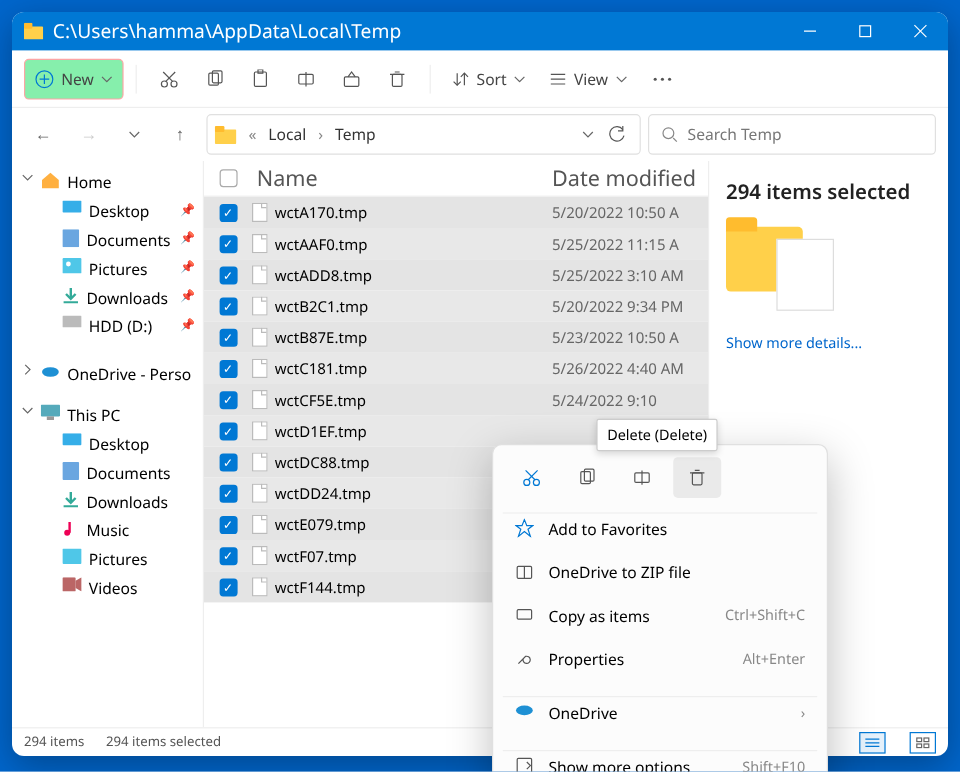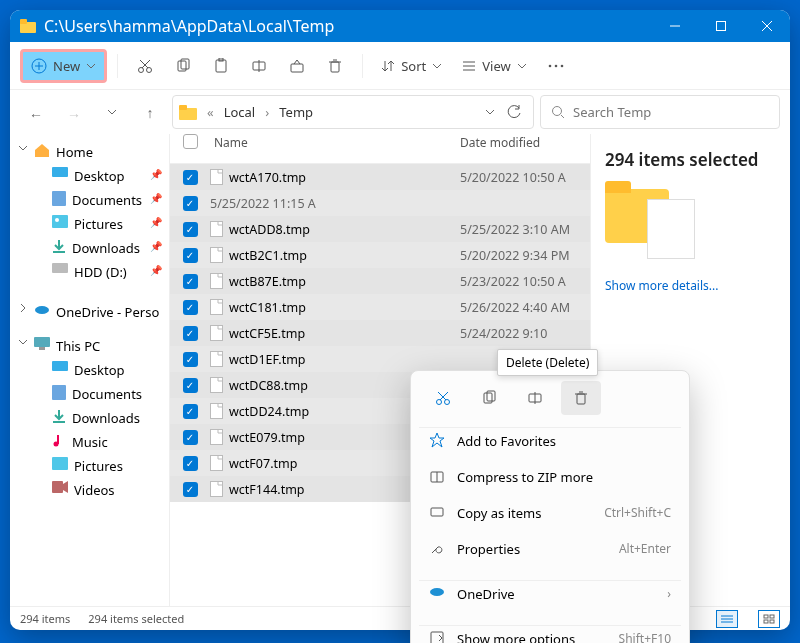--- a/index.html
+++ b/index.html
@@ -5,35 +5,35 @@
   * { box-sizing: border-box; font-family: "Segoe UI", system-ui, sans-serif; }
   body { margin:0; width:800px; height:643px; background:#0066cc; overflow:hidden; position:relative;}
   .window { position:absolute; left:10px; top:10px; width:780px; height:620px; background:#fff; border-radius:10px; overflow:hidden; box-shadow:0 8px 30px rgba(0,0,0,.3); display:flex; flex-direction:column;}
   .titlebar { height:32px; background:#0078d4; color:#fff; display:flex; align-items:center; font-size:16px;}
   .titlebar .folder-ic { margin:0 8px 0 10px; }
   .titlebar .spacer{flex:1}
   .win-btn{width:46px;height:32px;display:flex;align-items:center;justify-content:center;color:#fff;}
   .win-btn.close{background:transparent}
   .toolbar{height:48px;display:flex;align-items:center;gap:4px;padding:0 10px;border-bottom:1px solid #eee}
   .tbtn{height:34px;min-width:34px;display:flex;align-items:center;justify-content:center;border-radius:4px;padding:0 8px;font-size:13px;gap:6px;color:#444}
-  .tbtn.new{border:3px solid #fca5a5;background:#7dd3fc}
+  .tbtn.new{border:1px solid #fca5a5;background:#86efac}
   .tbsep{width:1px;height:24px;background:#eee;margin:0 6px}
   .navrow{height:44px;display:flex;align-items:center;gap:6px;padding:0 10px}
   .nbtn{width:32px;height:32px;display:flex;align-items:center;justify-content:center;color:#666;font-size:14px}
   .address{flex:1;height:34px;border:1px solid #e0e0e0;border-radius:4px;display:flex;align-items:center;padding:0 6px;gap:6px;font-size:13px;color:#333}
   .address .ch{color:#888;margin:0 4px}
   .search{width:240px;height:34px;border:1px solid #e0e0e0;border-radius:4px;display:flex;align-items:center;padding:0 10px;gap:8px;color:#777;font-size:13px}
   .body{flex:1;display:flex;overflow:hidden}
   .sidebar{width:160px;border-right:1px solid #eee;font-size:13px;padding-top:6px;overflow:hidden}
   .sitem{display:flex;gap:6px;padding:3px 6px 3px 8px}
   .sitem.sub{padding-left:42px}
   .sitem .pin{margin-left:auto;color:#999;font-size:10px}
   .content{flex:1;display:flex;overflow:hidden}
   .list{flex:1;overflow:hidden;min-width:0}
-  .lhead{display:flex;height:30px;border-bottom:1px solid #eee;font-size:12px;color:#555;position:relative}
+  .lhead{display:flex;align-items:center;height:30px;border-bottom:1px solid #eee;font-size:18px;color:#555;position:relative}
   .lhead .col-cb{width:40px;display:flex;justify-content:center}
   .lhead .col-name{flex:1;padding-left:4px}
   .lhead .col-date{width:130px}
   .row{display:flex;align-items:center;height:26px;font-size:12.5px;background:#fff}
   .row.sel{background:#e8e8e8}
   .row.zebra{background:#f6f6f6}
   .row.sel.zebra{background:#e4e4e4}
   .row .cb{width:40px;display:flex;justify-content:center}
   .row .nm{flex:1;display:flex;align-items:center;gap:6px;overflow:hidden;white-space:nowrap}
   .row .dt{width:130px;color:#666;white-space:nowrap;overflow:hidden}
@@ -346,20 +346,27 @@
                   <polyline points="8,0 8,4 12,4" fill="none" stroke="#bbb"></polyline>
                 </svg>
                 <span>wctA170.tmp</span>
               </div>
               <div class="dt">5/20/2022 10:50 A</div>
             </div>
             <div class="row sel">
               <div class="cb">
                 <div class="checkbox">✓</div>
               </div>
+              <div class="nm">
+                <svg width="13" height="16">
+                  <rect x="0.5" y="0.5" width="12" height="15" fill="#fff" stroke="#bbb"></rect>
+                  <polyline points="8,0 8,4 12,4" fill="none" stroke="#bbb"></polyline>
+                </svg>
+                <span>wctAAF0.tmp</span>
+              </div>
               <div class="dt">5/25/2022 11:15 A</div>
             </div>
             <div class="row sel zebra">
               <div class="cb">
                 <div class="checkbox">✓</div>
               </div>
               <div class="nm">
                 <svg width="13" height="16">
                   <rect x="0.5" y="0.5" width="12" height="15" fill="#fff" stroke="#bbb"></rect>
                   <polyline points="8,0 8,4 12,4" fill="none" stroke="#bbb"></polyline>
@@ -570,21 +577,21 @@
       <svg width="16" height="16">
         <polygon points="8,1 10,6 15,6 11,9 13,15 8,11 3,15 5,9 1,6 6,6" fill="none" stroke="#0078d4"></polygon>
       </svg>
       <span>Add to Favorites</span>
     </div>
   <div class="mi">
       <svg width="16" height="16">
         <rect x="2" y="4" width="12" height="10" fill="none" stroke="#555" rx="1"></rect>
         <line x1="8" y1="4" x2="8" y2="14" stroke="#555"></line>
       </svg>
-      <span>Compress to ZIP more</span>
+      <span>OneDrive to ZIP file</span>
     </div>
   <div class="mi">
       <svg width="16" height="16">
         <rect x="2" y="4" width="12" height="8" fill="none" stroke="#555" rx="1"></rect>
       </svg>
       <span>Copy as items</span>
       <span class="sc">Ctrl+Shift+C</span>
     </div>
   <div class="mi">
       <svg width="16" height="16">

